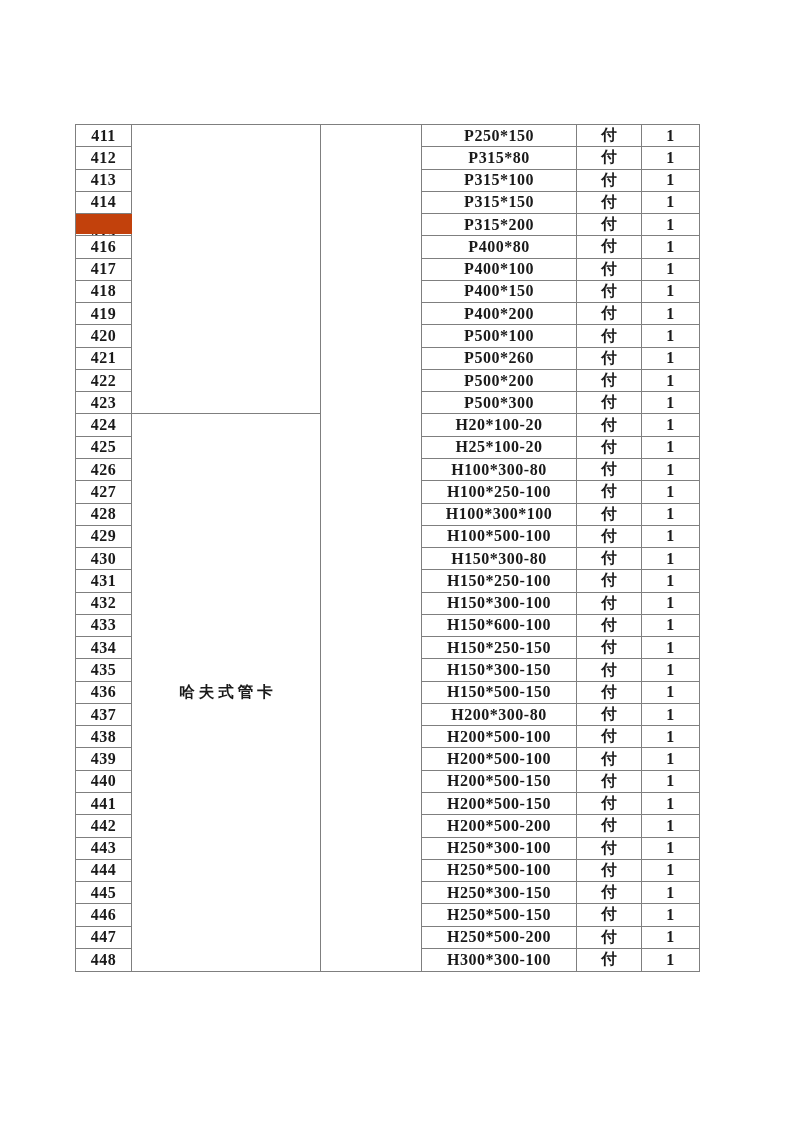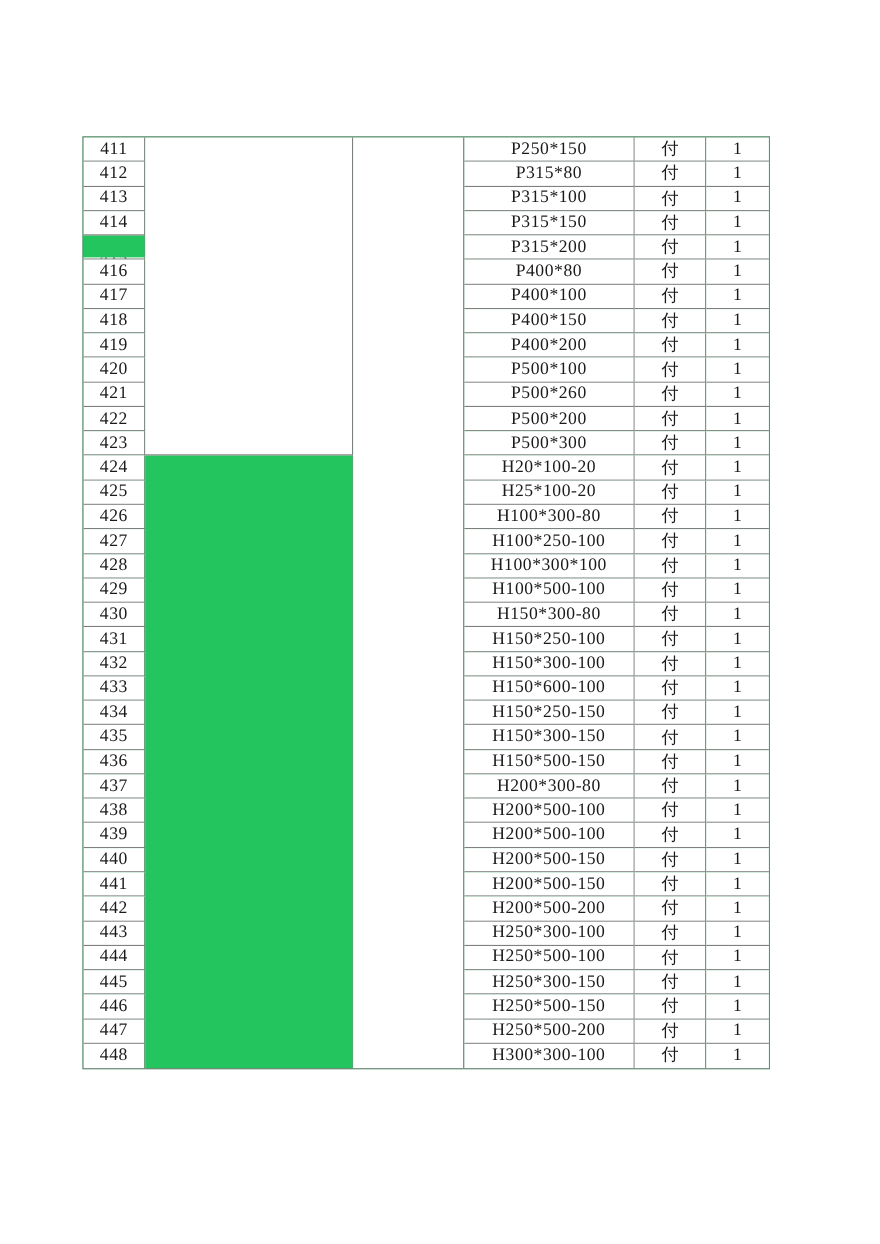--- a/index.html
+++ b/index.html
@@ -18,21 +18,22 @@
     color: #1a1a1a;
   }
   .tbl {
     position: absolute;
     left: 75px;
     top: 124px;
     display: grid;
     grid-template-columns: 56px 189px 101px 155px 65px 57px;
     grid-auto-rows: 22.27px;
     border: 1px solid #7f7f7f;
-    background: #22c55e;
+    background: #c2410c;
+    font-weight: bold;
   }
   .cell {
     border-right: 1px solid #7f7f7f;
     border-bottom: 1px solid #7f7f7f;
     display: flex;
     align-items: center;
     justify-content: center;
     font-size: 16px;
     letter-spacing: 0.5px;
     white-space: nowrap;
@@ -198,15 +199,16 @@
       <div class="cell no-br" style="grid-area: 36 / 6 / 37;">1</div>
       <div class="cell" style="grid-area: 37 / 1 / 38;">447</div>
       <div class="cell" style="grid-area: 37 / 4 / 38;">H250*500-200</div>
       <div class="cell cjk" style="grid-area: 37 / 5 / 38;">付</div>
       <div class="cell no-br" style="grid-area: 37 / 6 / 38;">1</div>
       <div class="cell no-bb" style="grid-area: 38 / 1 / 39;">448</div>
       <div class="cell no-bb" style="grid-area: 38 / 4 / 39;">H300*300-100</div>
       <div class="cell cjk no-bb" style="grid-area: 38 / 5 / 39;">付</div>
       <div class="cell no-br no-bb" style="grid-area: 38 / 6 / 39;">1</div>
       <div class="cell cjk" style="grid-area: 1 / 2 / 14;"></div>
+      <div class="cell cjk no-bb" style="grid-area: 14 / 2 / 39;">哈夫式管卡</div>
       <div class="cell no-bb" style="grid-area: 1 / 3 / 39;"></div>
     </div>
 </div>
 
 </body></html>

